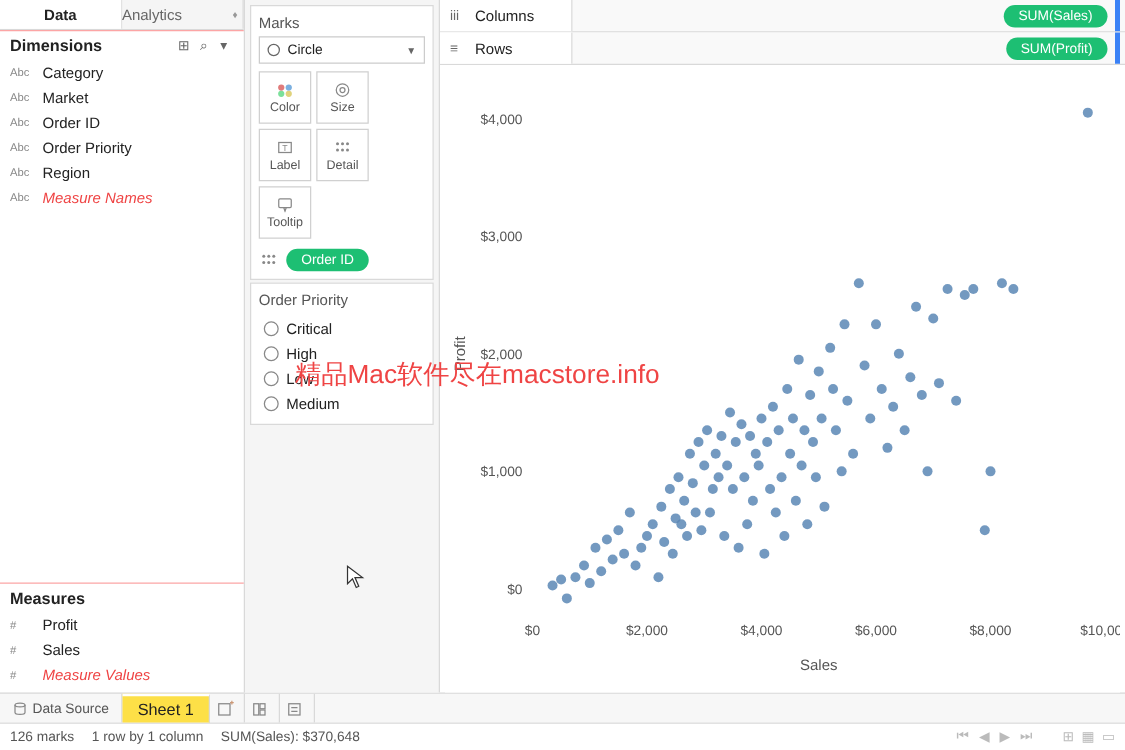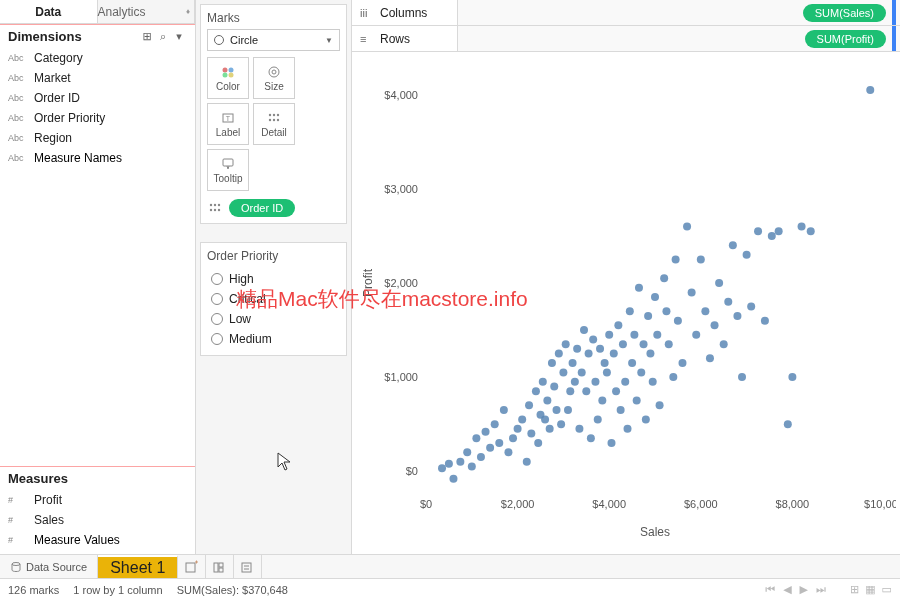--- a/index.html
+++ b/index.html
@@ -1,35 +1,35 @@
 <!DOCTYPE html>
 <html><head>
 <meta charset="utf-8">
 <style>
 * { box-sizing: border-box; margin: 0; padding: 0; font-family: -apple-system, "Segoe UI", Arial, sans-serif; }
 body { width: 900px; height: 600px; background: #fff; font-size: 12px; color: #222; overflow: hidden; position: relative; }
 .main { display: flex; height: 554px; }
 .col-data { width: 196px; border-right: 1px solid #d9d9d9; display: flex; flex-direction: column; }
-.col-marks { width: 156px; border-right: 1px solid #d9d9d9; display: flex; flex-direction: column; background: #f5f5f5; padding: 4px; gap: 18px; }
+.col-marks { width: 156px; border-right: 1px solid #d9d9d9; display: flex; flex-direction: column; background: #f5f5f5; padding: 4px; gap: 2px; }
 .col-chart { flex: 1; display: flex; flex-direction: column; }
 .tabs { display: flex; border-bottom: 1px solid #d9d9d9; height: 24px; }
 .tab { flex: 1; display: flex; align-items: center; justify-content: center; font-size: 12px; border-right: 1px solid #d9d9d9; cursor: pointer; }
 .tab.active { font-weight: 700; background: #fff; }
 .tab.inactive { background: #f5f5f5; color: #666; }
 .tab .caret { margin-left: auto; margin-right: 4px; font-size: 8px; color: #999; }
 .ds-row { display: flex; align-items: center; height: 24px; padding: 0 8px; gap: 6px; }
 .ds-row .ico { width: 14px; height: 14px; display: inline-flex; }
 .section-hdr { display: flex; align-items: center; height: 24px; padding: 0 8px; border-top: 1px solid #fca5a5; }
 .section-hdr .title { font-weight: 700; font-size: 13px; flex: 1; }
 .section-hdr .tool { width: 16px; text-align: center; color: #666; font-size: 11px; cursor: pointer; }
 .field-list { padding: 0 0 4px 0; }
 .field { display: flex; align-items: center; height: 20px; padding: 0 8px; gap: 6px; cursor: pointer; }
 .type-ico { width: 20px; font-size: 9px; color: #888; text-align: left; }
 .type-ico.num { color: #888; }
-.field.italic .fname { color: #000000; }
+.field.italic .fname { font-style: italic; color: #ef4444; }
 .flex-spacer { flex: 1; }
 .marks-card, .filter-card { background: #fff; border: 1px solid #d9d9d9; padding: 6px; }
 .card-title { font-size: 12px; color: #555; margin-bottom: 4px; }
 .mark-select { width: 100%; height: 22px; border: 1px solid #ccc; display: flex; align-items: center; padding: 0 6px; gap: 6px; font-size: 11px; cursor: pointer; }
 .mark-select .circ { width: 10px; height: 10px; border: 1px solid #666; border-radius: 50%; }
 .mark-select .dd { margin-left: auto; font-size: 8px; color: #666; }
 .mark-grid { display: flex; gap: 4px; margin-top: 6px; flex-wrap: wrap; }
 .mark-btn { width: 42px; height: 42px; border: 1px solid #d0d0d0; display: flex; flex-direction: column; align-items: center; justify-content: center; gap: 2px; cursor: pointer; font-size: 10px; color: #555; background: #fff; }
 .mark-btn .mi { width: 16px; height: 14px; display: flex; align-items: center; justify-content: center; }
 .pill-row { display: flex; align-items: center; gap: 6px; margin-top: 8px; }
@@ -42,21 +42,21 @@
 .shelf-label { width: 106px; display: flex; align-items: center; gap: 6px; padding: 0 8px; border-right: 1px solid #d9d9d9; height: 100%; background: #fff; }
 .shelf-label .sico { width: 14px; font-size: 11px; color: #666; }
 .shelf-body { flex: 1; display: flex; align-items: center; padding: 0 6px; border-right: 4px solid #3b82f6; height: 100%; margin-right: 4px; justify-content: flex-end; }
 .chart-area { flex: 1; position: relative; background: #fff; margin: 6px 4px 0 4px; }
 .chart-area svg { width: 100%; height: 100%; }
 .axis-text { font-size: 11px; fill: #555; }
 .axis-title { font-size: 12px; fill: #555; }
 .pt { fill: #5b87b5; opacity: 0.85; }
 .sheet-bar { height: 24px; border-top: 1px solid #d9d9d9; display: flex; align-items: stretch; background: #f7f7f7; }
 .sheet-bar .ds-btn { display: flex; align-items: center; gap: 4px; padding: 0 10px; border-right: 1px solid #d9d9d9; cursor: pointer; font-size: 11px; color: #555; }
-.sheet-tab { display: flex; align-items: center; padding: 0 12px; border-right: 1px solid #d9d9d9; background: #eab308; font-size: 16px; cursor: pointer; border-top: 2px solid #fff; }
+.sheet-tab { display: flex; align-items: center; padding: 0 12px; border-right: 1px solid #d9d9d9; background: #fde047; font-size: 13px; cursor: pointer; border-top: 2px solid #fff; }
 .sheet-btn { width: 28px; display: flex; align-items: center; justify-content: center; border-right: 1px solid #d9d9d9; cursor: pointer; color: #777; }
 .status-bar { height: 22px; border-top: 1px solid #d9d9d9; display: flex; align-items: center; padding: 0 8px; gap: 14px; font-size: 11px; color: #555; background: #fff; }
 .status-bar .spacer { flex: 1; }
 .status-bar .nav { display: flex; gap: 8px; color: #bbb; }
 .watermark { position: absolute; top: 285px; left: 236px; color: #ef4444; font-size: 21px; font-weight: 500; pointer-events: none; z-index: 50; }
 .cursor { position: absolute; left: 277px; top: 452px; z-index: 60; pointer-events: none; }
 </style>
 </head>
 <body>
 
@@ -195,25 +195,25 @@
             </svg>
           </span>
         <span class="pill">Order ID</span>
       </div>
     </div>
     <div class="filter-card">
       <div class="card-title">Order Priority</div>
       <div id="filter-items" style="margin-top:6px;">
           <div class="filter-item">
             <span class="radio "></span>
-            <span>High</span>
+            <span>Critical</span>
           </div>
           <div class="filter-item">
             <span class="radio "></span>
-            <span>Critical</span>
+            <span>High</span>
           </div>
           <div class="filter-item">
             <span class="radio "></span>
             <span>Low</span>
           </div>
           <div class="filter-item">
             <span class="radio "></span>
             <span>Medium</span>
           </div>
         </div>

